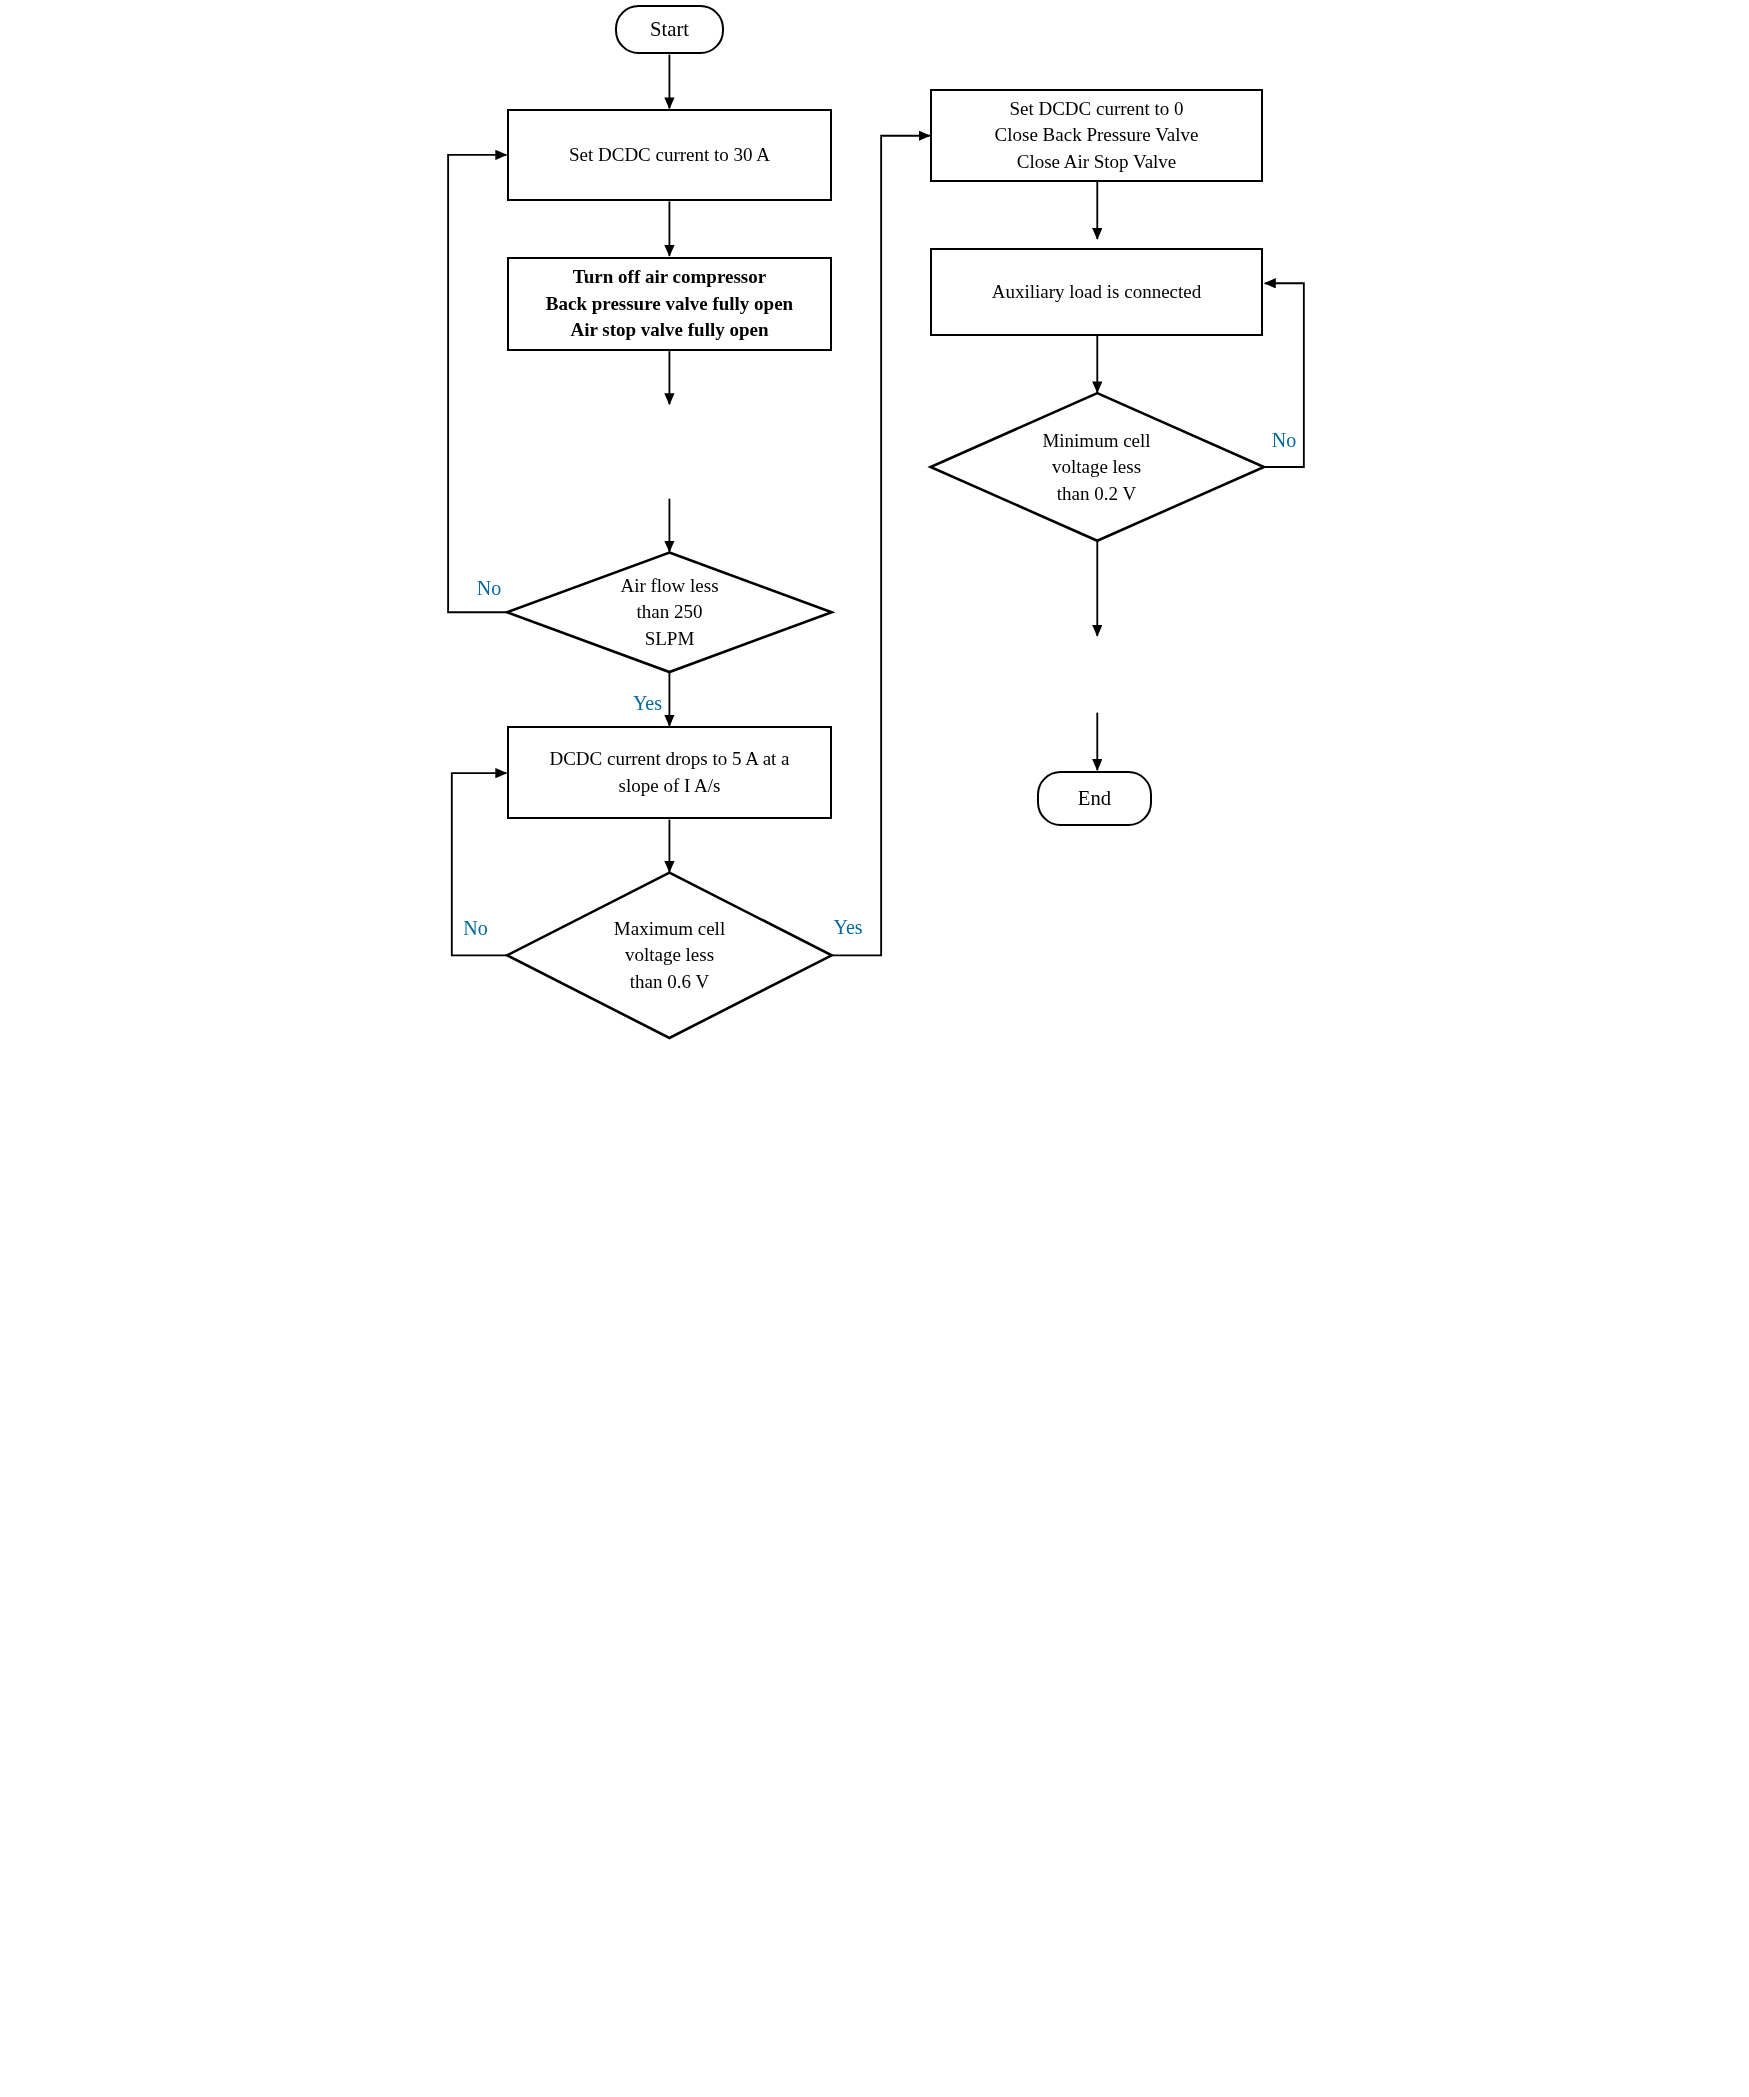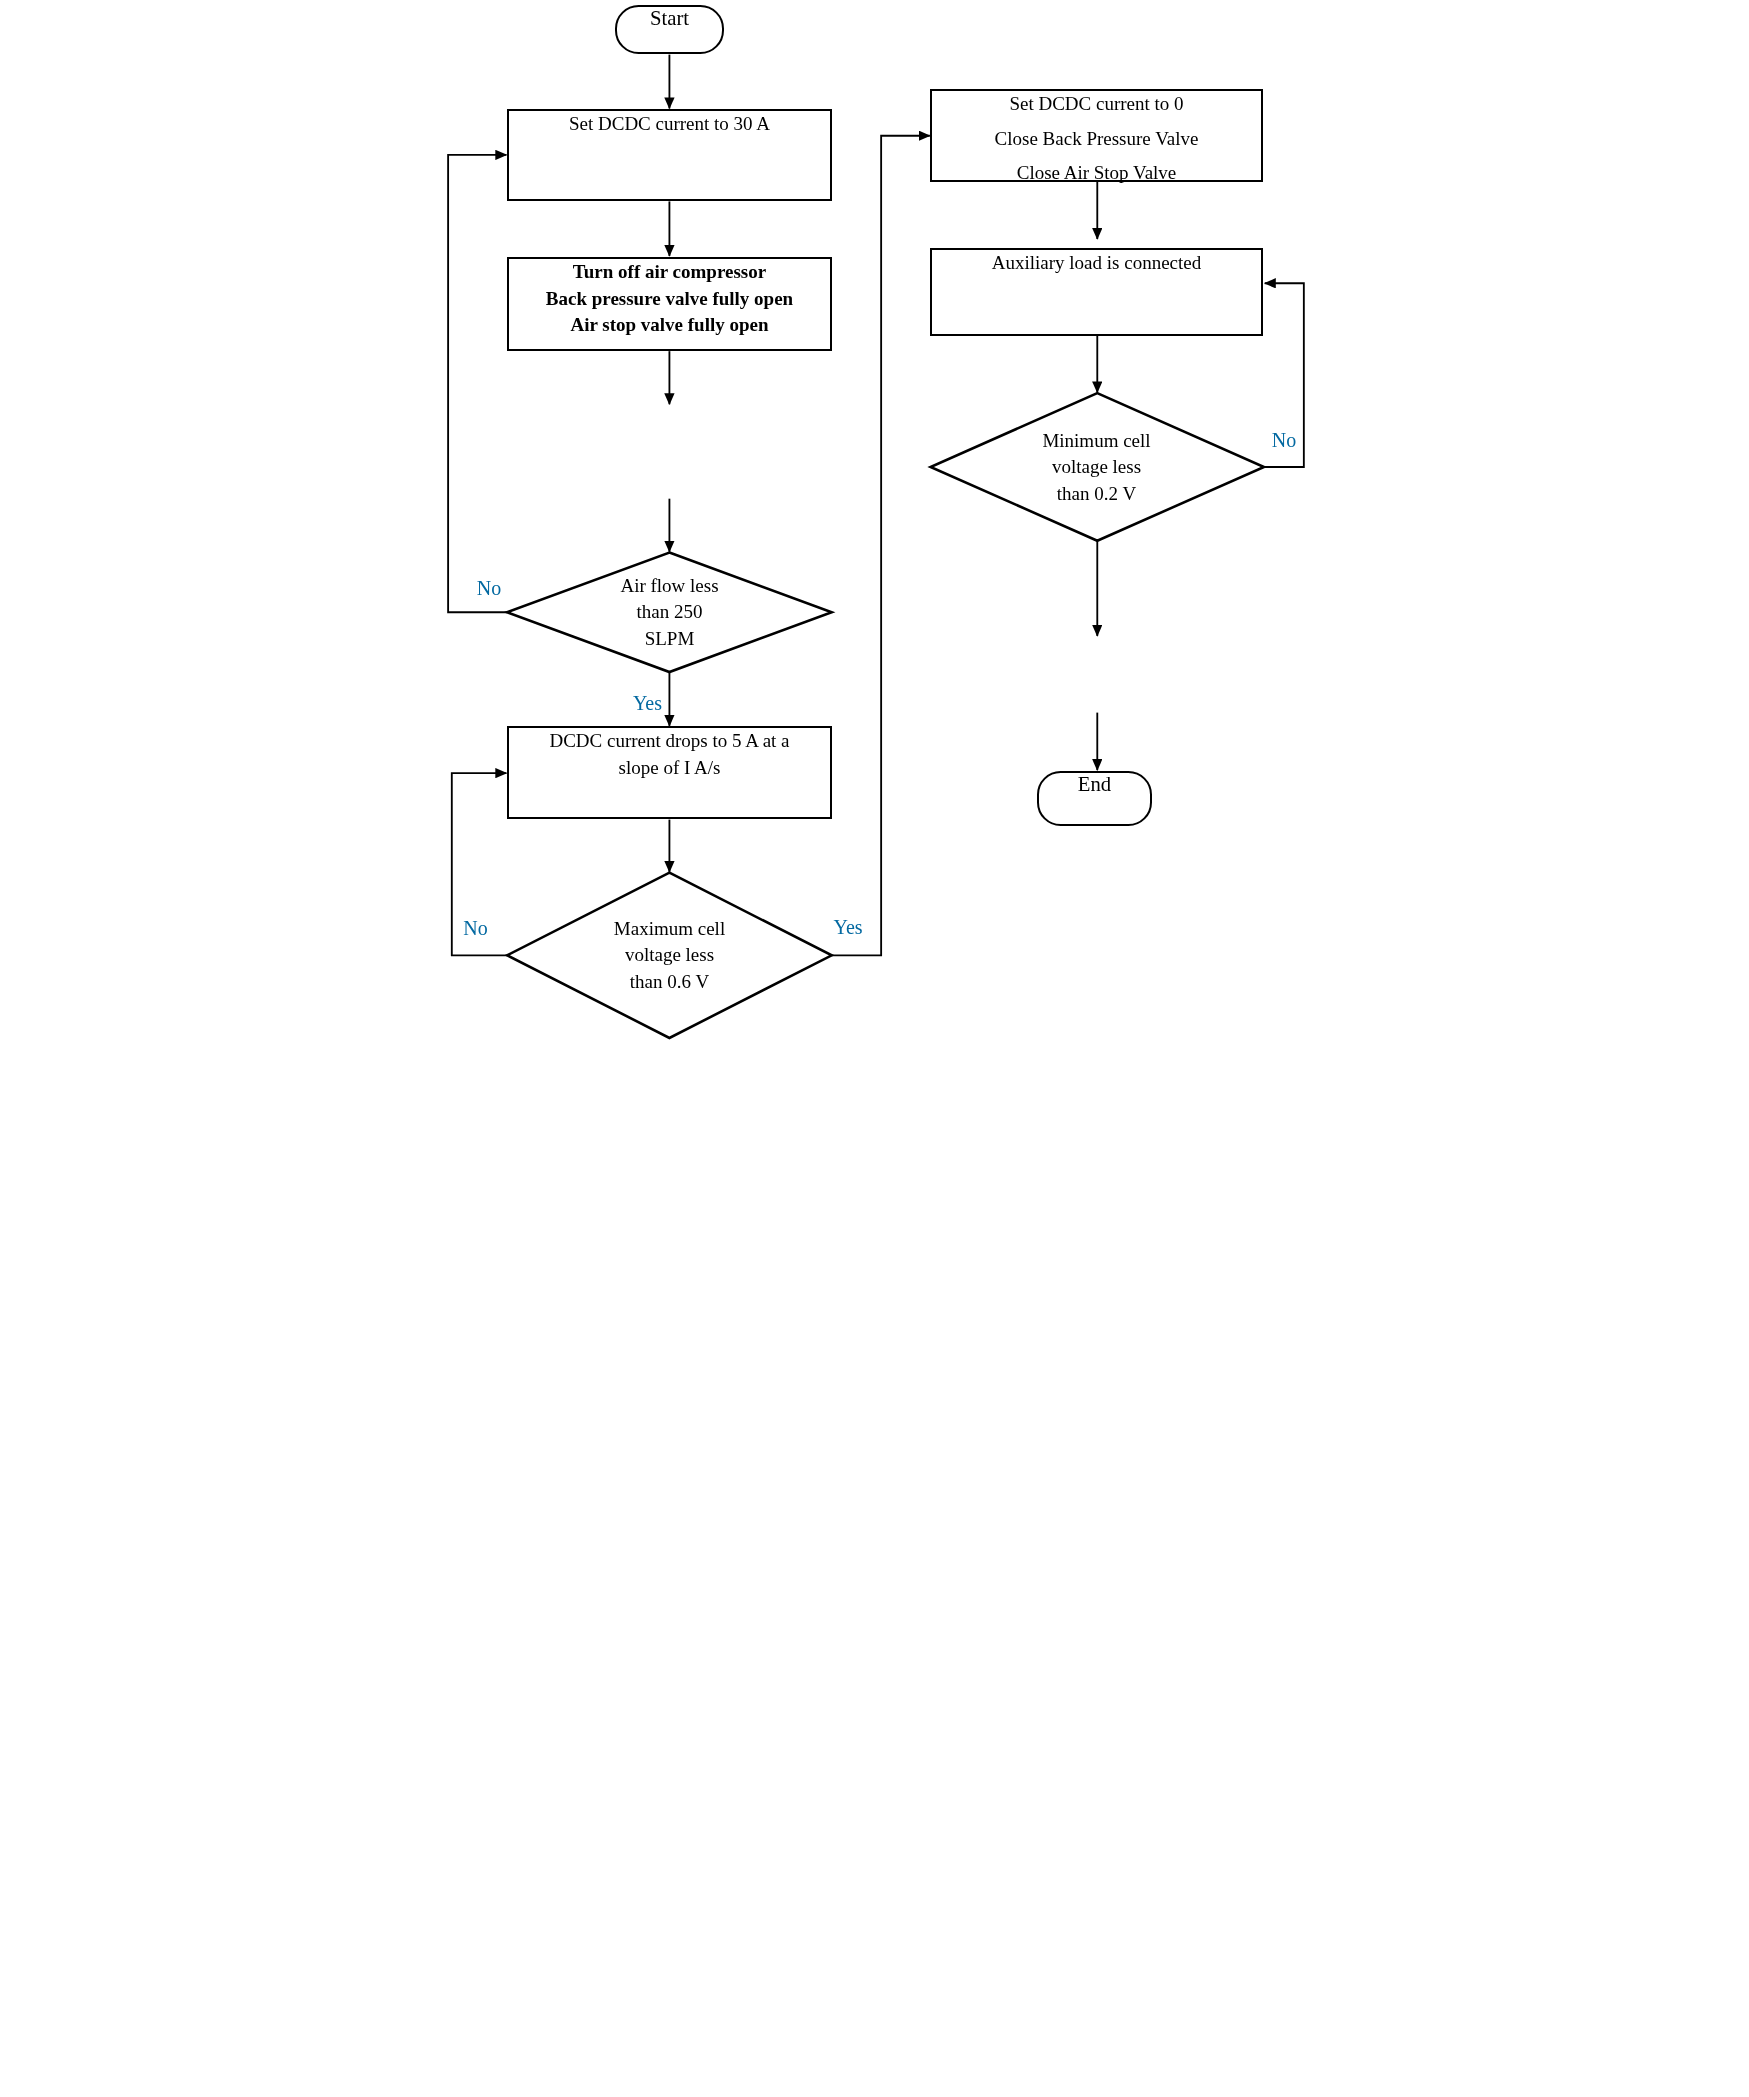--- a/index.html
+++ b/index.html
@@ -22,20 +22,21 @@
     width: 875px; height: 1049px;
   }
   .node {
     position: absolute;
     box-sizing: border-box;
     border: 2.2px solid #000000;
     background: #ffffff;
     display: flex;
     flex-direction: column;
     align-items: center;
+    justify-content: center;
     text-align: center;
     color: #000000;
   }
   .process { font-size: 19px; line-height: 26.6px; }
   .terminator {
     border-radius: 23.6px;
     font-size: 20.7px;
   }
   .dlabel {
     position: absolute;
@@ -108,21 +109,21 @@
     <span class="ln">Back pressure valve fully open</span>
     <span class="ln">Air stop valve fully open</span>
   </div>
 
 
   <div class="node process" style="left:70px; top:726px; width:325px; height:93px;">
     <span class="ln">DCDC current drops to 5 A at a</span>
     <span class="ln">slope of I A/s</span>
   </div>
 
-  <div class="node process" style="left:493px; top:89px; width:333px; height:93px;gap:8px;">
+  <div class="node process" style="left:493px; top:89px; width:333px; height:93px;">
     <span class="ln">Set DCDC current to 0</span>
     <span class="ln">Close Back Pressure Valve</span>
     <span class="ln">Close Air Stop Valve</span>
   </div>
 
   <div class="node process" style="left:493px; top:248px; width:333px; height:88px;">
     <span class="ln">Auxiliary load is connected</span>
   </div>
 
 

